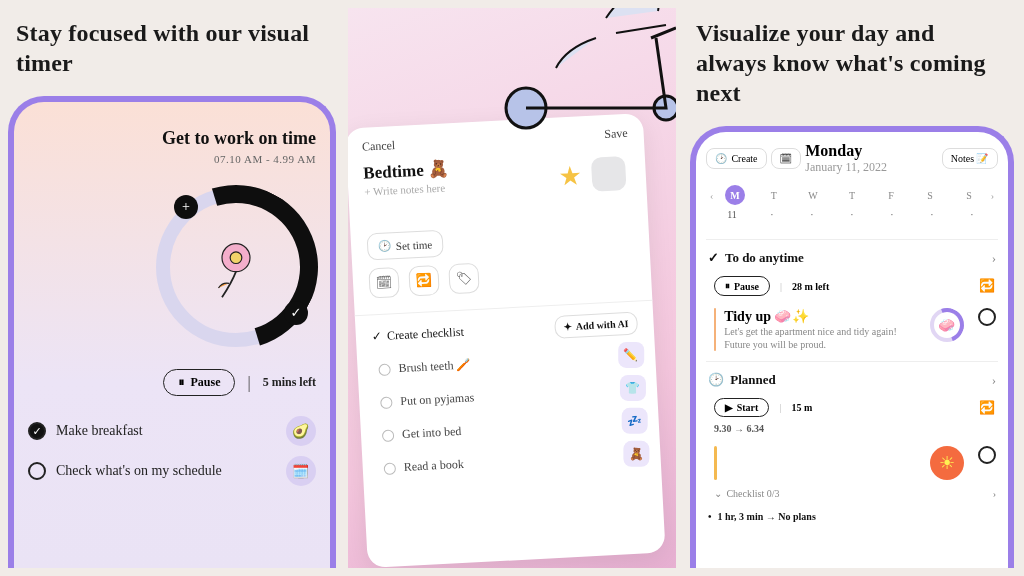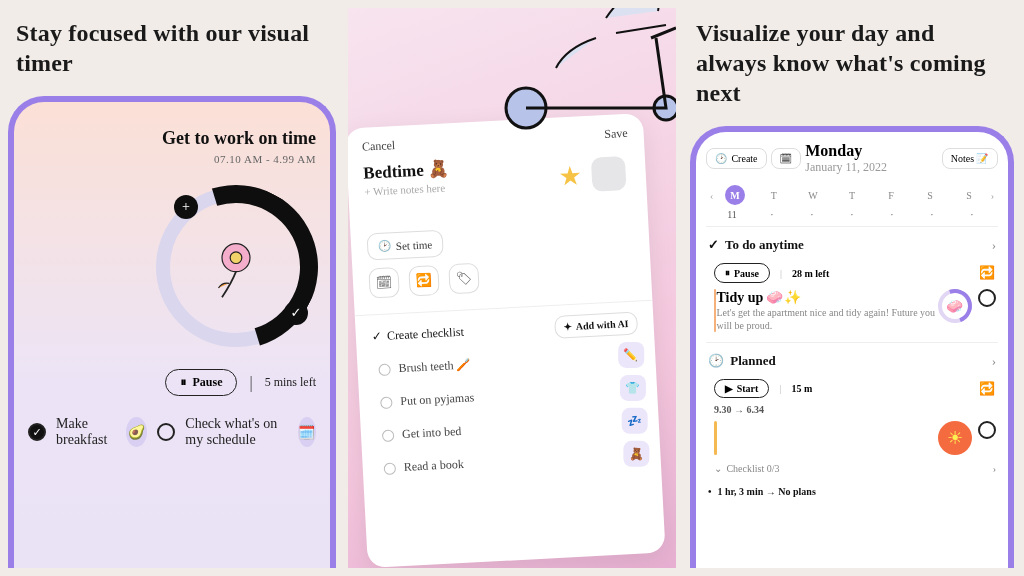--- a/index.html
+++ b/index.html
@@ -14,22 +14,22 @@
   .dial .ring-bg{position:absolute;inset:0;border-radius:50%;border:14px solid #d9d6ee}
   .dial .ring-fill{position:absolute;inset:-2px;border-radius:50%;border:18px solid #0e0e0e;border-left-color:transparent;border-bottom-color:transparent;transform:rotate(28deg)}
   .dial .plus,.dial .check{position:absolute;width:24px;height:24px;border-radius:50%;background:#0e0e0e;color:#fff;display:flex;align-items:center;justify-content:center;font-size:14px}
   .dial .plus{top:8px;left:18px}
   .dial .check{bottom:22px;right:8px;font-size:13px}
   .dial .flower{position:absolute;inset:30px;border-radius:50%;display:flex;align-items:center;justify-content:center}
   .flower svg{width:70px;height:70px}
   .pauseRow{display:flex;align-items:center;gap:12px;margin-top:6px}
   .pill{border:1.5px solid #222;border-radius:999px;padding:5px 14px;font-size:12px;font-weight:600;display:flex;align-items:center;gap:6px;background:transparent}
   .sep{color:#444}
-  .left{font-size:12px;font-weight:400;color:#222}
-  .tasks{width:100%;margin-top:20px;display:flex;flex-direction:row;gap:10px}
+  .left{font-size:12px;font-weight:700;color:#222}
+  .tasks{width:100%;margin-top:20px;display:flex;flex-direction:column;gap:10px}
   .task{display:flex;align-items:center;gap:10px;font-size:14px;color:#222}
   .task .dot{width:18px;height:18px;border-radius:50%;border:2px solid #222;flex:0 0 auto}
   .task.done .dot{background:#111;position:relative}
   .task.done .dot:after{content:'✓';color:#fff;position:absolute;inset:0;display:flex;align-items:center;justify-content:center;font-size:11px}
   .task .iconcircle{margin-left:auto;width:30px;height:30px;border-radius:50%;background:#d9cff2;display:flex;align-items:center;justify-content:center;font-size:14px}
 
   
   .panel2-bg{flex:1;background:linear-gradient(160deg,#f7e4ef 0%,#f4c6dd 70%,#e7b0d2 100%);position:relative;overflow:hidden}
   .scooter{position:absolute;top:-30px;right:-20px;width:230px;height:160px;z-index:2}
   .cardstack{position:absolute;top:120px;left:20px;right:10px;bottom:0}
@@ -54,32 +54,32 @@
   
   .phone3{flex:1;border:6px solid #9b7fe8;border-bottom:none;border-radius:36px 36px 0 0;background:#fff;padding:10px 10px 0;font-family:-apple-system,BlinkMacSystemFont,'Segoe UI',Roboto,Arial,sans-serif;display:flex;flex-direction:column;overflow:hidden;margin:0 2px}
   .topbar{display:flex;align-items:center;justify-content:space-between;gap:4px}
   .tbtn{border:1px solid #ddd;border-radius:8px;padding:4px 8px;font-size:10px;display:flex;align-items:center;gap:4px}
   .titlecol{text-align:left;flex:1}
   .titlecol .day{font-weight:700;font-size:16px}
   .titlecol .date{font-size:12px;color:#999}
   .weekrow{display:flex;justify-content:space-between;align-items:center;margin:10px 2px 4px;font-size:10px;color:#888}
   .weekrow .cell{flex:1;text-align:center}
   .weekrow .sel{width:20px;height:20px;border-radius:50%;background:#9b7fe8;color:#fff;display:inline-flex;align-items:center;justify-content:center;font-weight:700}
-  .numrow{display:flex;justify-content:space-between;margin:0 2px 6px;font-size:10px;color:#555}
+  .numrow{display:flex;justify-content:space-between;margin:0 2px 19px;font-size:10px;color:#555}
   .numrow .cell{flex:1;text-align:center}
   .chev{font-size:10px;color:#aaa;padding:0 2px}
   .section{border-top:1px solid #eee;padding:10px 2px}
   .srow{display:flex;align-items:center;gap:6px;font-size:13px;font-weight:700;color:#111}
   .srow .arrow{margin-left:auto;color:#888;font-weight:400}
   .itemcard{margin-top:10px;padding-left:6px}
   .statusrow{display:flex;align-items:center;gap:10px;font-size:10px}
   .miniPill{border:1.5px solid #222;border-radius:999px;padding:3px 10px;font-weight:700;display:flex;align-items:center;gap:4px}
   .dur{font-weight:700}
   .repeat{margin-left:auto;color:#888;font-size:13px}
-  .itembody{display:flex;align-items:flex-start;margin-top:6px}
+  .itembody{display:flex;align-items:flex-start;gap:8px;margin-top:12px}
   .accent{width:3px;align-self:stretch;border-radius:2px}
   .a-orange{background:#f5b179}
   .a-yellow{background:#f4b950}
   .itemtext .name{font-weight:700;font-size:14px}
   .itemtext .desc{font-size:10px;color:#888;line-height:1.3}
   .ring{width:34px;height:34px;border-radius:50%;border:4px solid #e1d6f4;position:relative;margin-left:auto;flex:0 0 auto;display:flex;align-items:center;justify-content:center;font-size:14px}
   .ring:before{content:'';position:absolute;inset:-4px;border-radius:50%;border:4px solid transparent;border-top-color:#9b7fe8;border-right-color:#9b7fe8;transform:rotate(25deg)}
   .circleO{width:18px;height:18px;border:2px solid #222;border-radius:50%;margin-left:6px;flex:0 0 auto}
   .sun{width:34px;height:34px;border-radius:50%;background:#f46b3f;margin-left:auto;flex:0 0 auto;display:flex;align-items:center;justify-content:center;color:#fff152;font-size:18px}
   .trange{font-size:10px;color:#555;margin-top:6px;font-weight:600}

